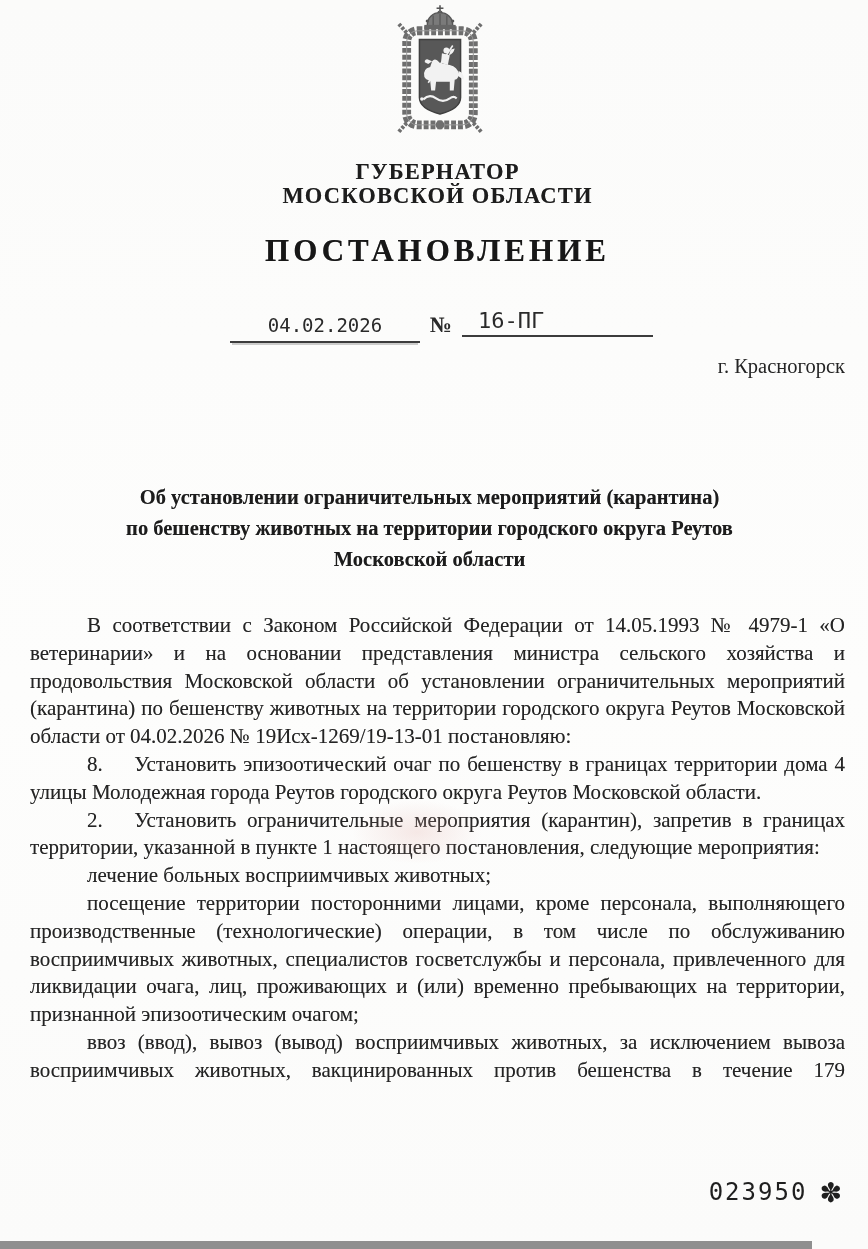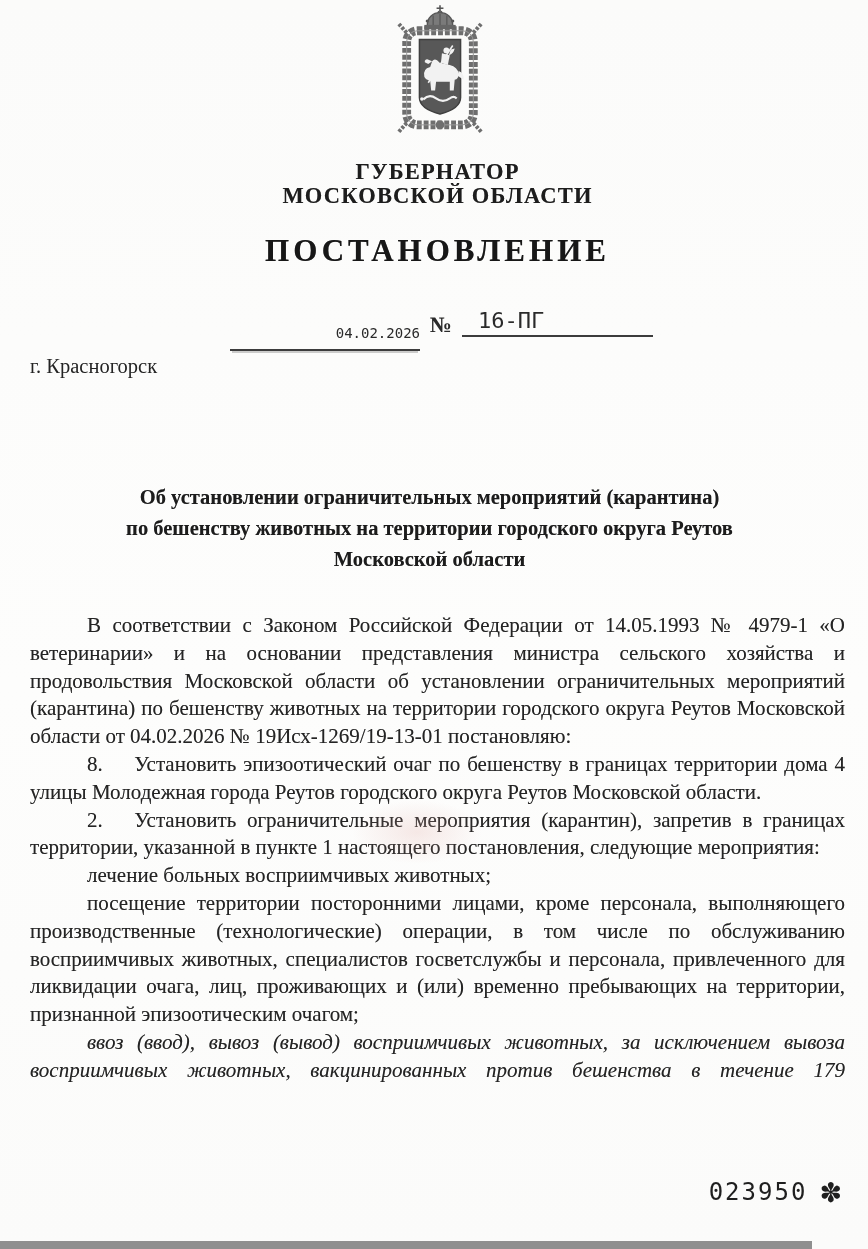--- a/index.html
+++ b/index.html
@@ -37,41 +37,41 @@
     font-weight:bold;
     font-size:31px; line-height:33px;
     letter-spacing:4px;
     color:#171717;
     text-shadow:0 0 .5px rgba(0,0,0,.5);
   }
 
   
   .dateline { position:absolute; top:308px; left:0; width:868px; height:34px; }
   .date-cell {
-    position:absolute; left:230px; top:12px; width:190px; height:29px;
+    position:absolute; left:230px; top:4px; width:190px; height:29px;
     border-bottom:2px solid #3c3c3c;
     box-shadow:0 4px 0 -2px rgba(60,60,60,.25);
-    text-align:right;
+    text-align:center;
     font-family:"DejaVu Sans Mono","Liberation Mono",monospace;
-    font-size:14px; line-height:26px; color:#2a2a2a;
+    font-size:19px; line-height:26px; color:#2a2a2a;
   }
   .num-sign {
     position:absolute; left:430px; top:4px;
     font-size:22px; font-weight:bold; color:#2a2a2a;
   }
   .num-cell {
     position:absolute; left:462px; top:0; width:191px; height:29px;
     border-bottom:2px solid #3c3c3c;
     text-align:left; padding-left:16px; box-sizing:border-box;
     font-family:"DejaVu Sans Mono","Liberation Mono",monospace;
     font-size:22px; line-height:26px; color:#2a2a2a;
   }
   .place {
     position:absolute; top:355px; left:30px; width:815px;
-    text-align:left; font-size:20.5px; color:#242424;
+    text-align:right; font-size:20.5px; color:#242424;
   }
 
   
   .subject {
     position:absolute; top:482px; left:22px; width:815px;
     text-align:center;
     font-weight:bold;
     font-size:20.5px; line-height:31px;
     white-space:pre-line;
     color:#1c1c1c;
@@ -80,21 +80,21 @@
 
   
   .body-text {
     position:absolute; top:612px; left:30px; width:815px;
     font-size:21px; line-height:27.8px;
     text-align:justify;
     color:#242424;
     text-shadow:0 0 .35px rgba(0,0,0,.35);
   }
   .body-text p { margin:0; text-indent:57px; }
-  .body-text p.cut { text-align-last:justify;font-style:italic; }
+  .body-text p.cut { text-align-last:justify; }
 
   
   .stamp {
     position:absolute; top:1178px; right:26px;
     font-family:"DejaVu Sans Mono","Liberation Mono",monospace;
     font-size:24px; letter-spacing:2px; color:#1f1f1f;
     display:flex; align-items:center; gap:12px;
   }
   .stamp .mark {
     font-family:"DejaVu Sans", sans-serif;

